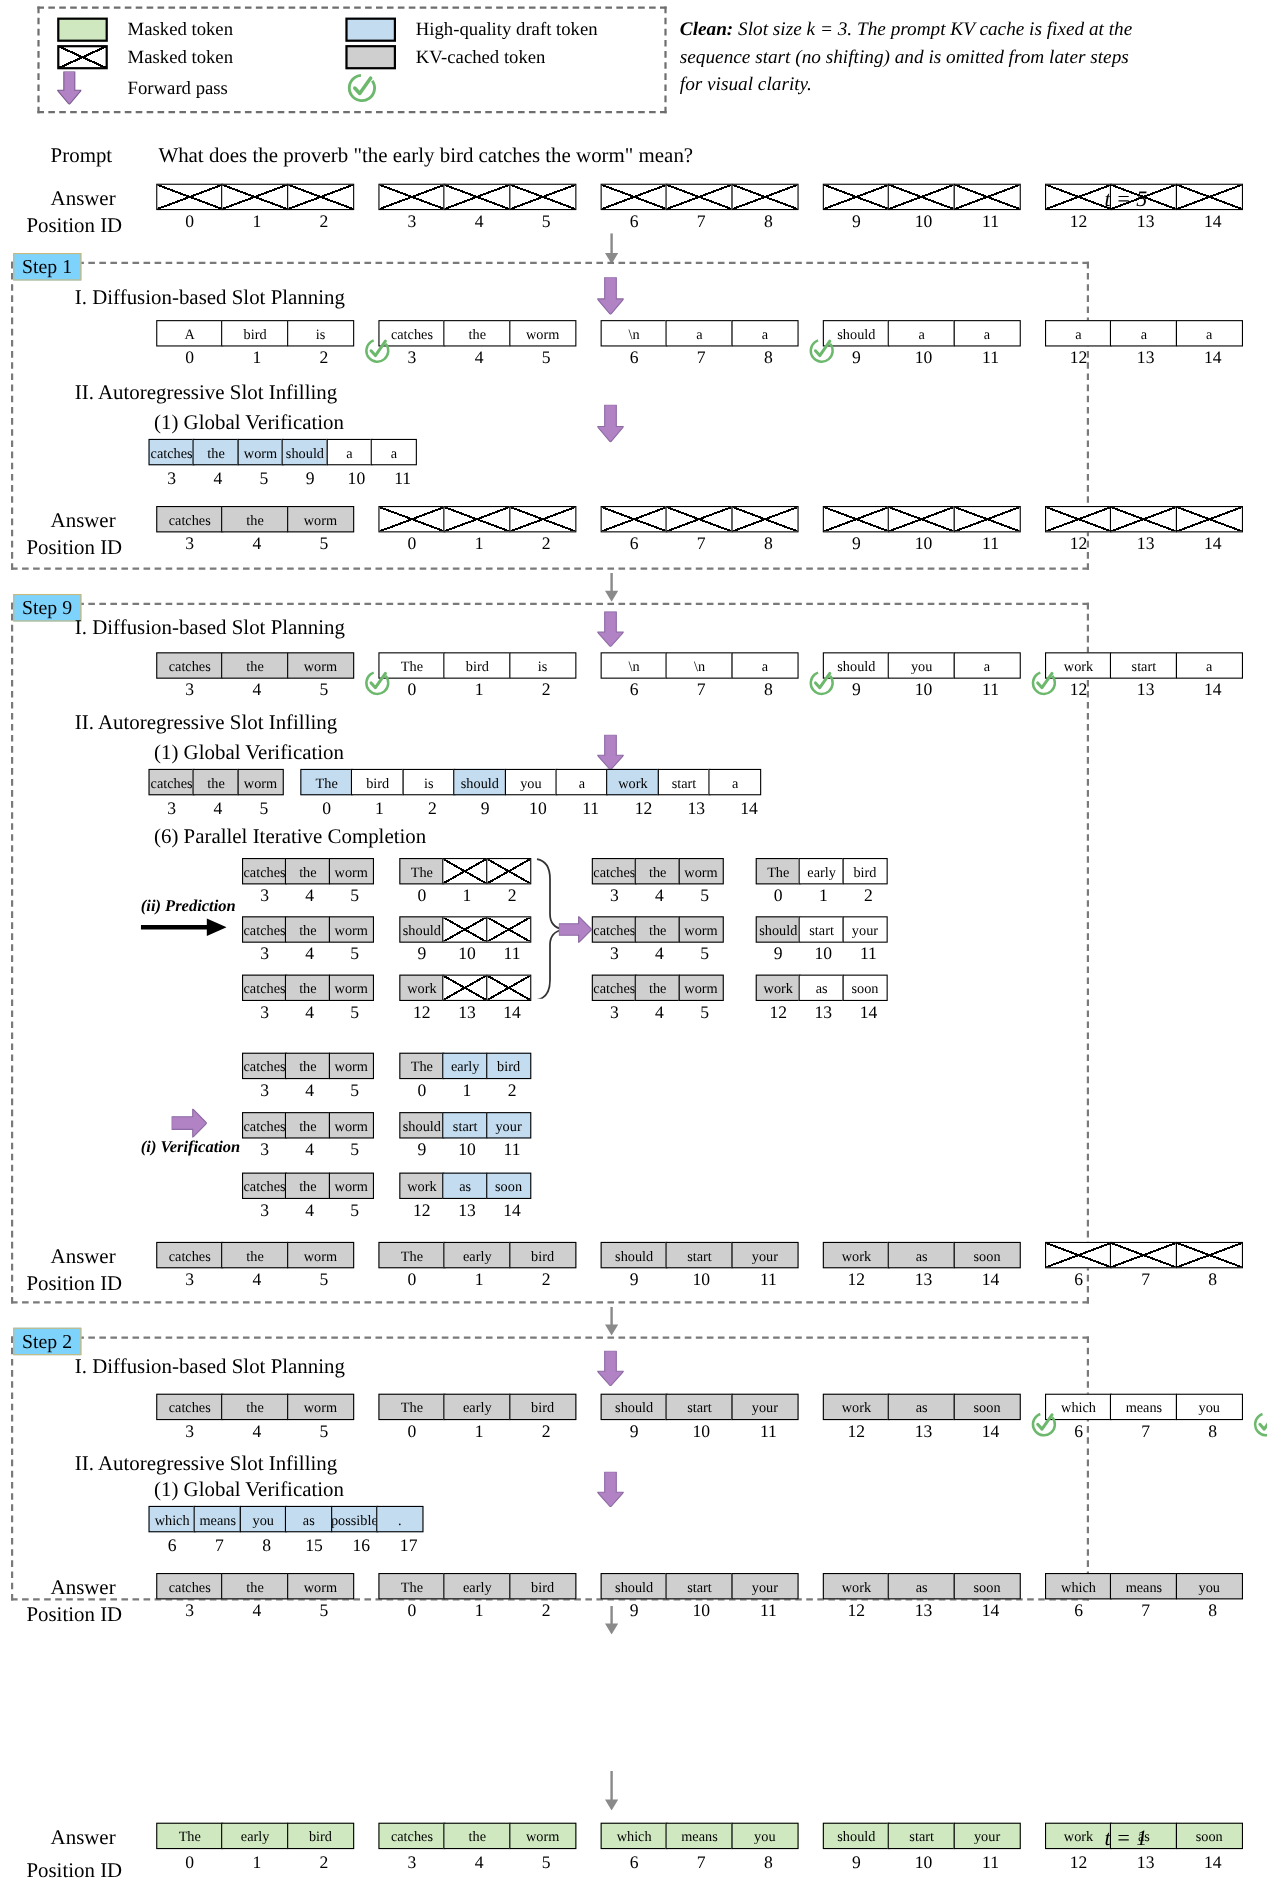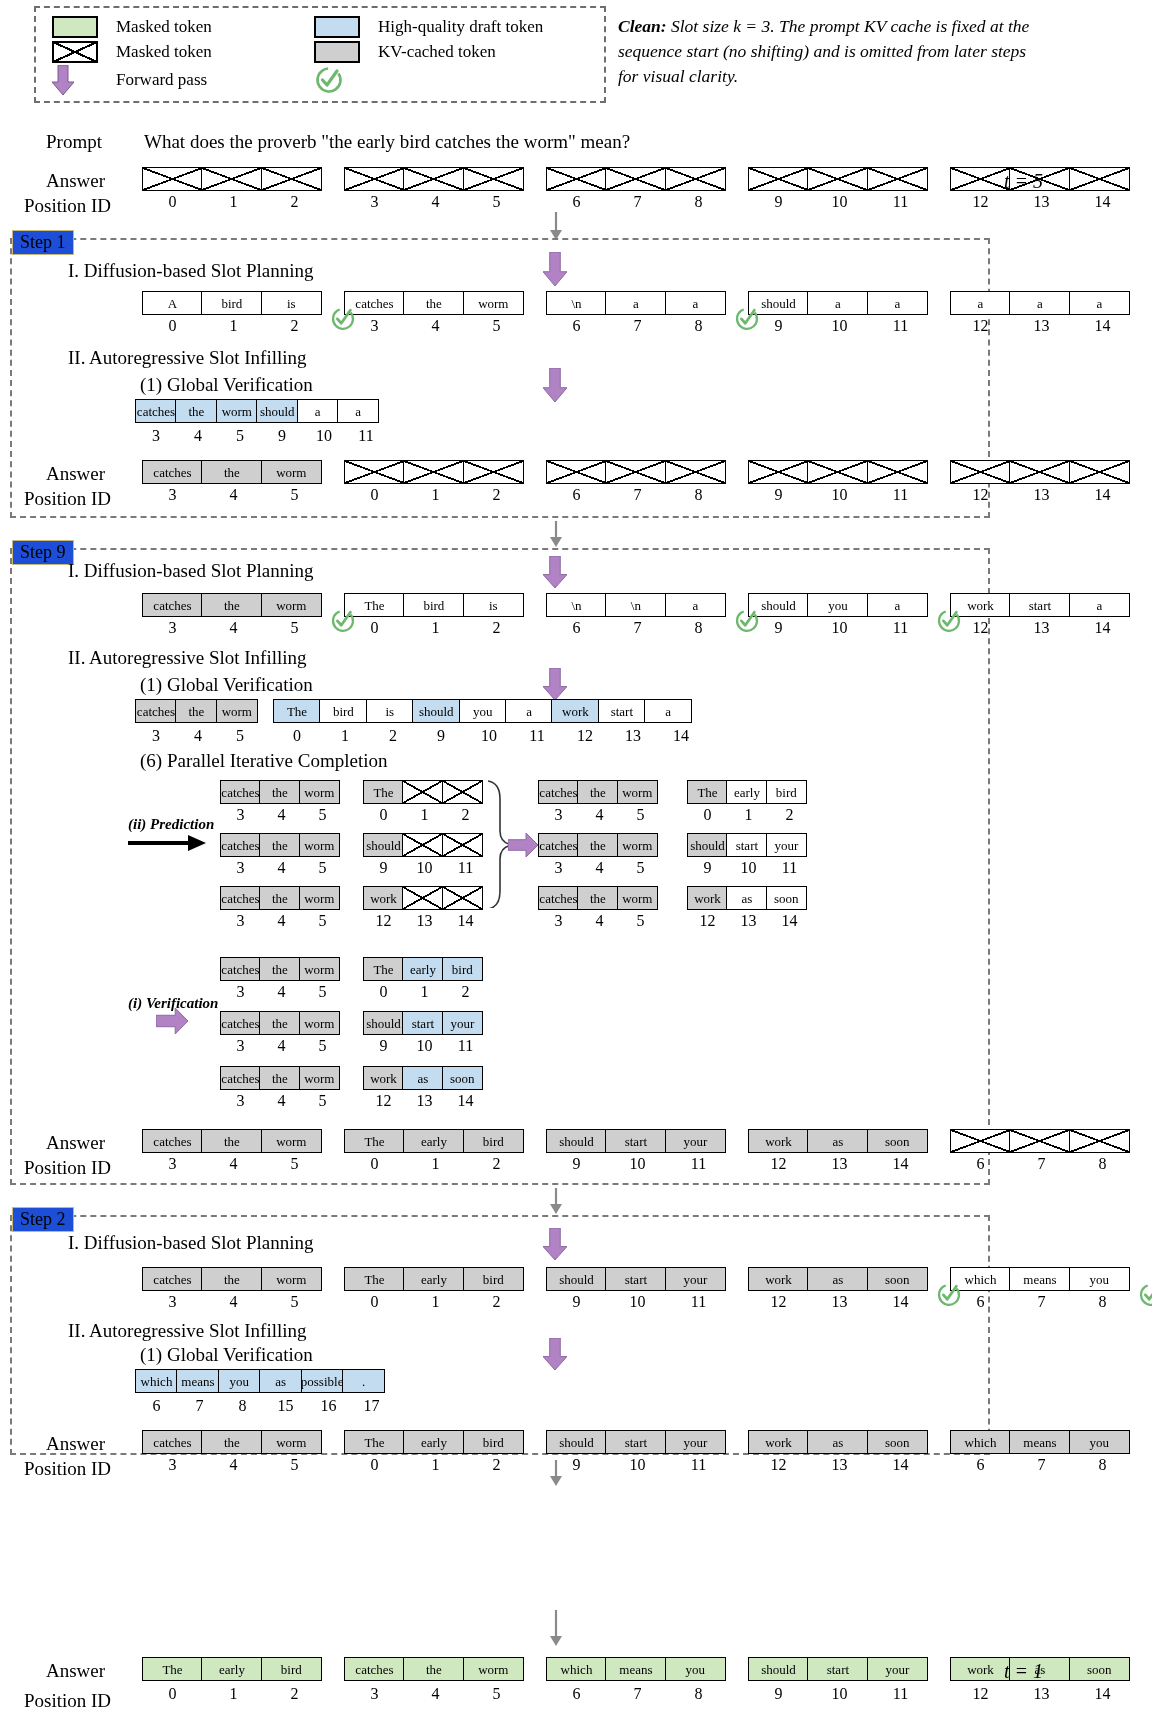--- a/index.html
+++ b/index.html
@@ -71,21 +71,21 @@
   .c-masked::before{ background:linear-gradient(to bottom right, transparent calc(50% - 0.9px), #000 calc(50% - 0.9px), #000 calc(50% + 0.9px), transparent calc(50% + 0.9px)); }
   .c-masked::after{ background:linear-gradient(to bottom left, transparent calc(50% - 0.9px), #000 calc(50% - 0.9px), #000 calc(50% + 0.9px), transparent calc(50% + 0.9px)); }
 
   
   .ids{ position:absolute; display:flex; font-size:16px; }
   .ids span{ display:flex; align-items:center; justify-content:center; }
 
   
   .stepbox{ position:absolute; border:2px dashed #7a7a7a; }
   .steptag{
-    position:absolute; background:#1d4ed8; border:1px solid #c9b87a;
+    position:absolute; background:#7dd3fc; border:1px solid #c9b87a;
     font-size:18px; padding:1px 7px;
   }
 
   
   .arrow-gray{ position:absolute; }
   .arrow-purple{ position:absolute; }
   .check{ position:absolute; width:26px; height:26px; }
   .arrow-black{ position:absolute; }
 
   .brace{ position:absolute; }
@@ -563,21 +563,21 @@
     <div class="arrow-black" style="left: 128px; top: 834px;"><svg width="78" height="18" viewBox="0 0 78 18">
         <path d="M0 9 H62" stroke="#000" stroke-width="4"></path>
         <path d="M60 1 L78 9 L60 17 Z" fill="#000"></path>
       </svg></div>
     <div class="brace" style="left: 488px; top: 778px;"><svg width="30" height="130" viewBox="0 0 30 130">
         <path d="M0 3 q12 2 12 18 v32 q0 12 12 14 q-12 2 -12 14 v32 q0 16 -12 18" fill="none" stroke="#333" stroke-width="1.6"></path>
       </svg></div>
     <div class="arrow-purple" style="left: 508px; top: 833px;"><svg width="30" height="24" viewBox="0 0 30 24">
         <path d="M0 6.720000000000001 H18 V0 L30 12 L18 24 V17.28 H0 Z" fill="#b183c4" stroke="#8d6aa3" stroke-width="1"></path>
       </svg></div>
-    <div class="lbl-ital" style="left: 128px; top: 995px;">(i) Verification</div>
+    <div class="lbl-ital" style="left: 128px; top: 1035px;">(i) Verification</div>
     <div class="grp" style="left: 220px; top: 957px;">
       <div class="cell c-kv" style="width: 41px; height: 24px;">catches</div>
       <div class="cell c-kv" style="width: 41px; height: 24px;">the</div>
       <div class="cell c-kv" style="width: 41px; height: 24px;">worm</div>
     </div>
     <div class="ids" style="left: 220px; top: 983px;">
       <span style="width: 41px;">3</span>
       <span style="width: 41px;">4</span>
       <span style="width: 41px;">5</span>
     </div>

